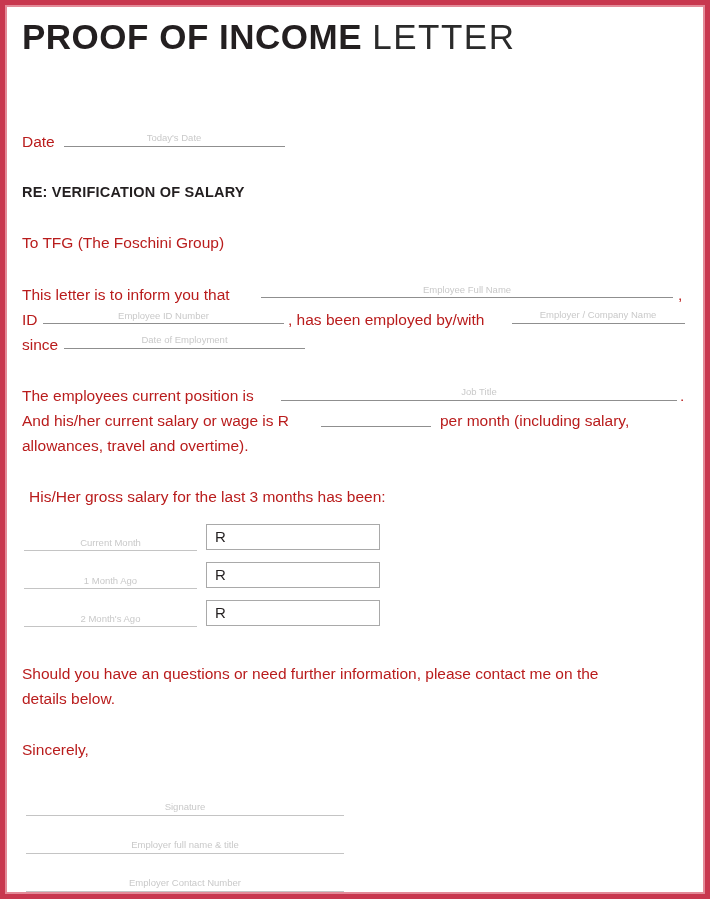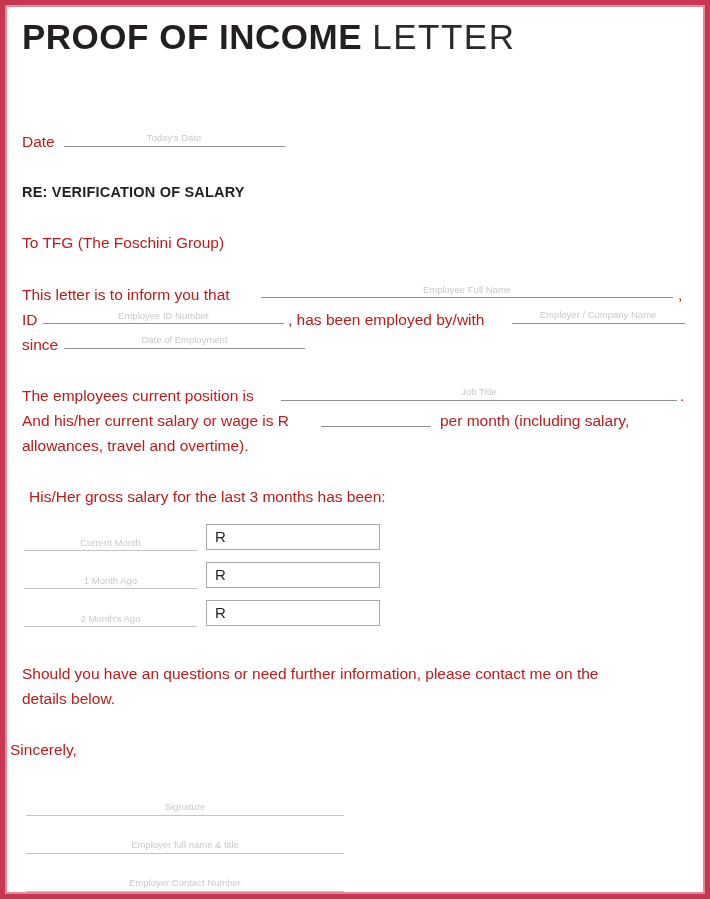--- a/index.html
+++ b/index.html
@@ -84,21 +84,21 @@
 <div class="ph" style="left:24px; top:575px; width:173px;">1 Month Ago</div>
 <div class="line light" style="left:24px; top:588px; width:173px;"></div>
 <div class="box" style="left:206px; top:562px;">R</div>
 
 <div class="ph" style="left:24px; top:613px; width:173px;">2 Month's Ago</div>
 <div class="line light" style="left:24px; top:626px; width:173px;"></div>
 <div class="box" style="left:206px; top:600px;">R</div>
 
 <div class="abs txt" style="left:22px; top:664px;">Should you have an questions or need further information, please contact me on the</div>
 <div class="abs txt" style="left:22px; top:689px;text-align:right;">details below.</div>
-<div class="abs txt" style="left:10px; top:740px;">Sincerely,</div>
+<div class="abs txt" style="left:22px; top:740px;">Sincerely,</div>
 
 <div class="ph" style="left:26px; top:801px; width:318px;">Signature</div>
 <div class="line light" style="left:26px; top:815px; width:318px;"></div>
 
 <div class="ph" style="left:26px; top:839px; width:318px;">Employer full name &amp; title</div>
 <div class="line light" style="left:26px; top:853px; width:318px;"></div>
 
 <div class="ph" style="left:26px; top:877px; width:318px;">Employer Contact Number</div>
 <div class="line light" style="left:26px; top:891px; width:318px;"></div>
 

